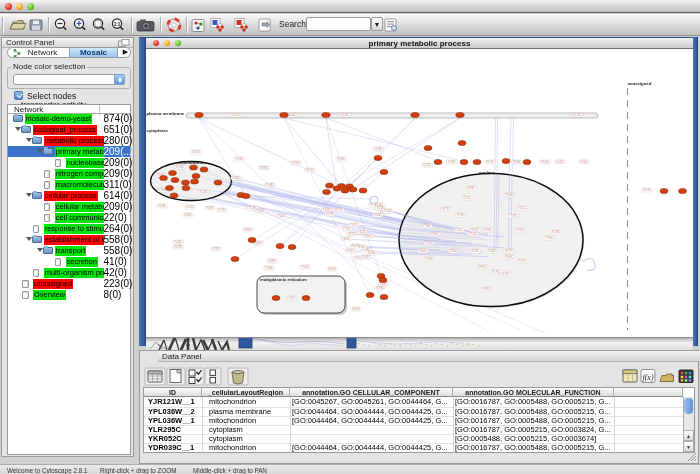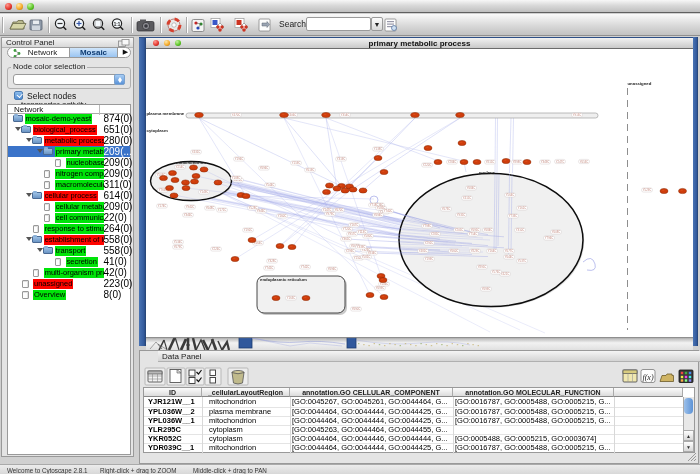--- a/index.html
+++ b/index.html
@@ -849,25 +849,24 @@
 <div class="td" style="left:148px;top:18.6px;width:160px">[GO:0044464, GO:0044444, GO:0044425, G...</div>
 <div class="td" style="left:311px;top:18.6px;width:158px">[GO:0016787, GO:0005488, GO:0005215, G...</div>
 <div class="rowline" style="top:27.8px"></div>
 <div class="td" style="left:4px;top:27.799999999999997px;width:52px;font-weight:bold">YPL036W__1</div>
 <div class="td" style="left:65px;top:27.799999999999997px;width:80px">mitochondrion</div>
 <div class="td" style="left:148px;top:27.799999999999997px;width:160px">[GO:0044464, GO:0044444, GO:0044425, G...</div>
 <div class="td" style="left:311px;top:27.799999999999997px;width:158px">[GO:0016787, GO:0005488, GO:0005215, G...</div>
 <div class="rowline" style="top:37.0px"></div>
 <div class="td" style="left:4px;top:37.0px;width:52px;font-weight:bold">YLR295C</div>
 <div class="td" style="left:65px;top:37.0px;width:80px">cytoplasm</div>
-<div class="td" style="left:148px;top:37.0px;width:160px">[GO:0045263, GO:0044464, GO:0044455, G...</div>
+<div class="td" style="left:311px;top:37.0px;width:158px">[GO:0016787, GO:0005215, GO:0003824, G...</div>
 <div class="rowline" style="top:46.2px"></div>
 <div class="td" style="left:4px;top:46.199999999999996px;width:52px;font-weight:bold">YKR052C</div>
 <div class="td" style="left:65px;top:46.199999999999996px;width:80px">cytoplasm</div>
-<div class="td" style="left:148px;top:46.199999999999996px;width:160px">[GO:0044464, GO:0044446, GO:0044444, G...</div>
 <div class="td" style="left:311px;top:46.199999999999996px;width:146px">[GO:0005488, GO:0005215, GO:0003674]</div>
 <div class="rowline" style="top:55.39999999999999px"></div>
 <div class="td" style="left:4px;top:55.4px;width:52px;font-weight:bold">YDR039C__1</div>
 <div class="td" style="left:65px;top:55.4px;width:80px">mitochondrion</div>
 <div class="td" style="left:148px;top:55.4px;width:160px">[GO:0044464, GO:0044444, GO:0044425, G...</div>
 <div class="td" style="left:311px;top:55.4px;width:158px">[GO:0016787, GO:0005488, GO:0005215, G...</div>
 <div class="rowline" style="top:64.6px"></div>
 <div style="position:absolute;left:58px;top:9px;width:1px;height:57px;background:#d8d8d8"></div>
 <div style="position:absolute;left:146px;top:9px;width:1px;height:57px;background:#d8d8d8"></div>
 <div style="position:absolute;left:309px;top:9px;width:1px;height:57px;background:#d8d8d8"></div>

